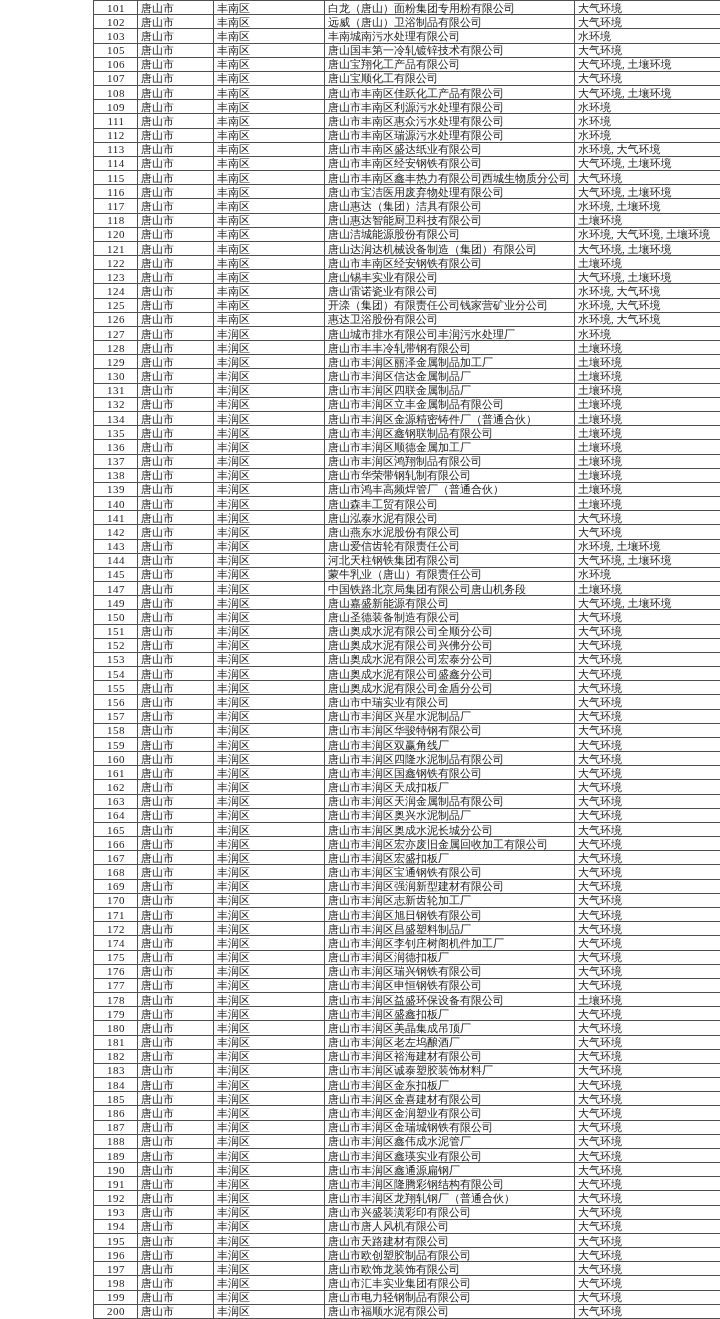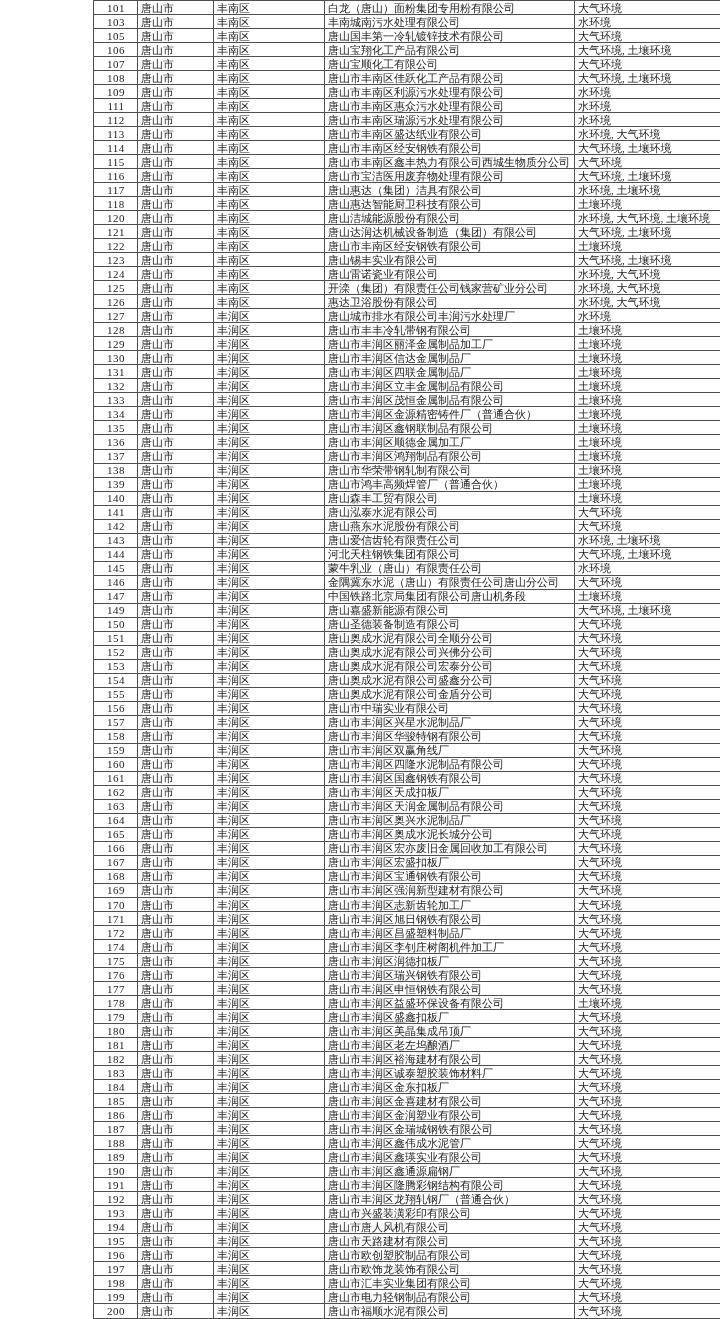--- a/index.html
+++ b/index.html
@@ -67,20 +67,27 @@
     </colgroup>
     <tbody id="table-body">
         <tr>
           <td class="no-cell">101</td>
           <td>唐山市</td>
           <td>丰南区</td>
           <td>白龙（唐山）面粉集团专用粉有限公司</td>
           <td>大气环境</td>
         </tr>
         <tr>
+          <td class="no-cell">102</td>
+          <td>唐山市</td>
+          <td>丰南区</td>
+          <td>远威（唐山）卫浴制品有限公司</td>
+          <td>大气环境</td>
+        </tr>
+        <tr>
           <td class="no-cell">103</td>
           <td>唐山市</td>
           <td>丰南区</td>
           <td>丰南城南污水处理有限公司</td>
           <td>水环境</td>
         </tr>
         <tr>
           <td class="no-cell">105</td>
           <td>唐山市</td>
           <td>丰南区</td>
@@ -256,27 +263,20 @@
           <td>土壤环境</td>
         </tr>
         <tr>
           <td class="no-cell">132</td>
           <td>唐山市</td>
           <td>丰润区</td>
           <td>唐山市丰润区立丰金属制品有限公司</td>
           <td>土壤环境</td>
         </tr>
         <tr>
-          <td class="no-cell">133</td>
-          <td>唐山市</td>
-          <td>丰润区</td>
-          <td>唐山市丰润区茂恒金属制品有限公司</td>
-          <td>土壤环境</td>
-        </tr>
-        <tr>
           <td class="no-cell">134</td>
           <td>唐山市</td>
           <td>丰润区</td>
           <td>唐山市丰润区金源精密铸件厂（普通合伙）</td>
           <td>土壤环境</td>
         </tr>
         <tr>
           <td class="no-cell">135</td>
           <td>唐山市</td>
           <td>丰润区</td>
@@ -345,27 +345,20 @@
           <td>丰润区</td>
           <td>河北天柱钢铁集团有限公司</td>
           <td>大气环境, 土壤环境</td>
         </tr>
         <tr>
           <td class="no-cell">145</td>
           <td>唐山市</td>
           <td>丰润区</td>
           <td>蒙牛乳业（唐山）有限责任公司</td>
           <td>水环境</td>
-        </tr>
-        <tr>
-          <td class="no-cell">146</td>
-          <td>唐山市</td>
-          <td>丰润区</td>
-          <td>金隅冀东水泥（唐山）有限责任公司唐山分公司</td>
-          <td>大气环境</td>
         </tr>
         <tr>
           <td class="no-cell">147</td>
           <td>唐山市</td>
           <td>丰润区</td>
           <td>中国铁路北京局集团有限公司唐山机务段</td>
           <td>土壤环境</td>
         </tr>
         <tr>
           <td class="no-cell">149</td>

